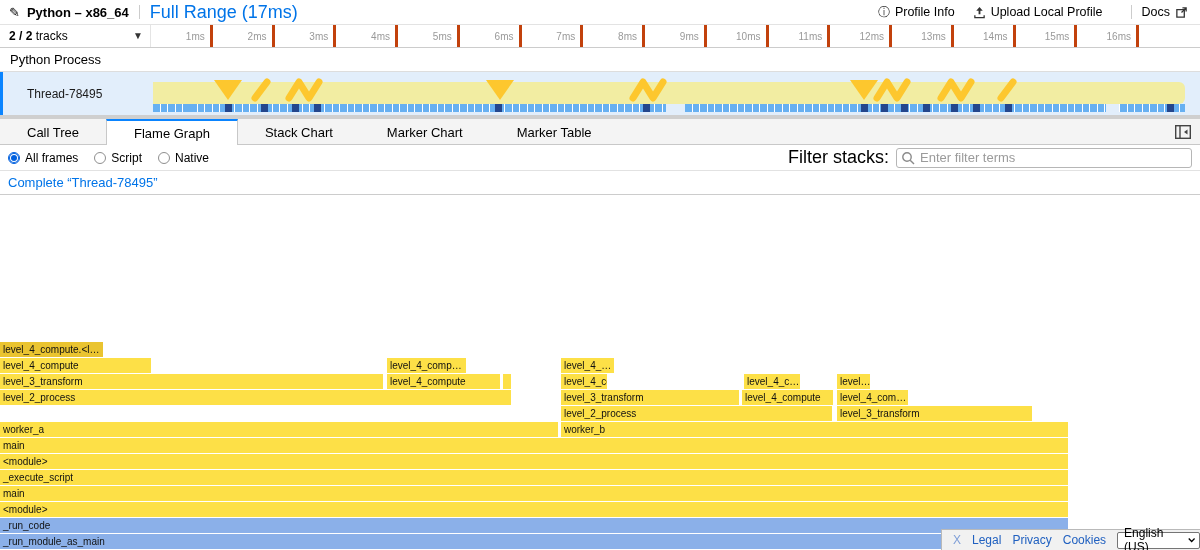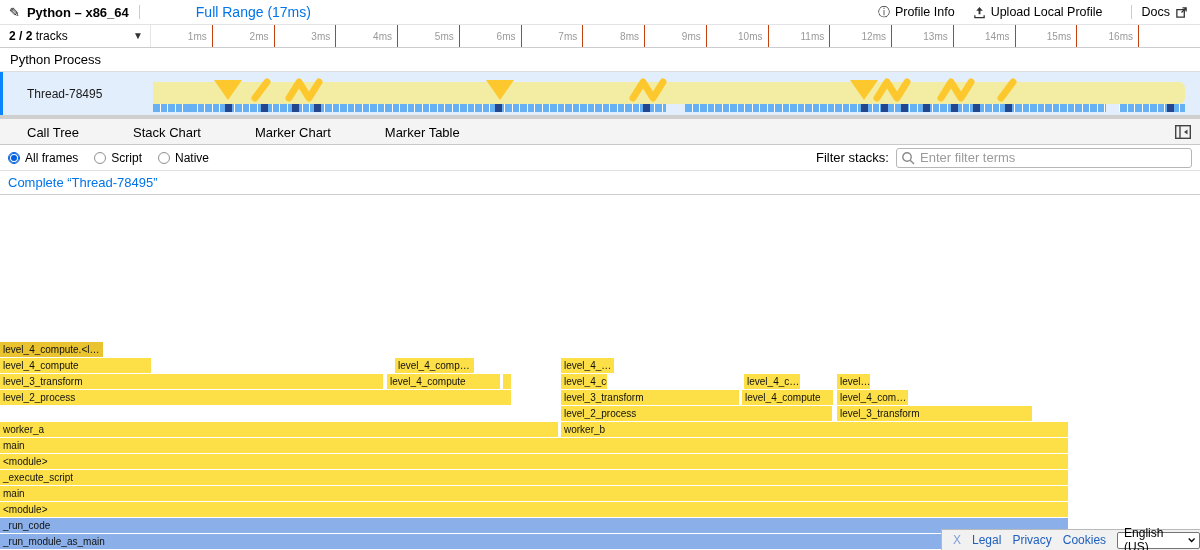--- a/index.html
+++ b/index.html
@@ -7,34 +7,34 @@
     font-family:"Liberation Sans", sans-serif; background:#fff; color:#000; }
   .abs { position:absolute; }
   #app { position:relative; width:1200px; height:550px; }
 
   
   #header { left:0; top:0; width:1200px; height:25px; background:#fff;
     border-bottom:1px solid #e3e3e3; display:flex; align-items:center; }
   .pencil { font-size:13px; margin:0 7px 0 9px; }
   .app-title { font-weight:bold; font-size:13px; }
   .vdiv { width:1px; height:14px; background:#ccc; margin:0 10px; }
-  .hlink { color:#0074e8; font-size:14px; cursor:pointer;margin-left:46px; }
+  .hlink { color:#0074e8; font-size:18px; cursor:pointer; }
   #header-right { margin-left:auto; display:flex; align-items:center; font-size:12.5px; }
   .hbtn { display:flex; align-items:center; gap:5px; margin-right:18px; cursor:pointer; }
   .hicon { width:13px; height:13px; display:inline-block; }
 
   
   #ruler-row { left:0; top:25px; width:1200px; height:23px; background:#fff;
     border-bottom:1px solid #ccc; display:flex; }
   #tracks-header { width:150px; height:100%; display:flex; align-items:center;
     font-size:12px; padding-left:9px; position:relative; }
   #tracks-caret { position:absolute; right:7px; top:5px; font-size:10px; color:#333; cursor:pointer; }
   #ruler { flex:1; display:flex; border-left:1px solid #e4e4e4; }
   .tick { width:61.76px; font-size:10px; color:#999; text-align:right;
-    padding:6px 5px 0 0; border-right:1px solid #c2410c; }
+    padding:6px 5px 0 0; border-right:3px solid #c2410c; }
 
   
   #process-row { left:0; top:48px; width:1200px; height:24px; background:#fff;
     border-bottom:1px solid #ddd; display:flex; align-items:center;
     font-size:13px; padding-left:10px; cursor:default; }
   #thread-row { left:0; top:72px; width:1200px; height:43px; background:#e2eefb;
     border-left:3px solid #0a84ff; }
   #thread-label { position:absolute; left:24px; top:15px; font-size:12px; color:#1a1a1a; }
   #track-band { position:absolute; left:150px; top:10px; width:1032px; height:22px;
     background:#f2eda2; border-radius:0 6px 6px 0; }
@@ -61,21 +61,21 @@
     border-bottom:1px solid #e2e2e2; display:flex; align-items:center; padding:0 8px; }
   .radio-group { display:flex; align-items:center; gap:16px; }
   .radio-item { display:flex; align-items:center; gap:5px; font-size:12px; cursor:pointer; }
   .radio-circle { width:12px; height:12px; border-radius:50%; border:1px solid #8f8f8f;
     background:#fff; position:relative; }
   .radio-circle.sel { border:1px solid #0060df; }
   .radio-circle.sel::after { content:""; position:absolute; left:2px; top:2px;
     width:6px; height:6px; border-radius:50%; background:#0060df; }
   .radio-circle.sel { box-shadow:inset 0 0 0 1px #0060df; }
   #filter-wrap { margin-left:auto; display:flex; align-items:center; gap:7px; }
-  #filter-label { font-size:13px; }
+  #filter-label { font-size:18px; }
   #filter-box { position:relative; width:296px; height:20px; }
   #filter-input { width:100%; height:100%; border:1px solid #b6b6b6; border-radius:3px;
     padding:0 4px 0 23px; font-size:13px; font-family:"Liberation Sans",sans-serif; color:#1d4ed8; }
   #filter-input::placeholder { color:#9b9b9b; }
   #mag { position:absolute; left:5px; top:3px; width:14px; height:14px; }
 
   
   #crumb-row { left:0; top:171px; width:1200px; height:24px; background:#fff;
     border-bottom:1px solid #ccc; display:flex; align-items:center; padding-left:8px; }
   #crumb { font-size:13px; color:#0074e8; cursor:pointer; }
@@ -191,20 +191,21 @@
         <div class="navy-mark" style="left: 1014px;"></div>
         <div class="strip-gap" style="left: 513px; width: 19px;"></div>
         <div class="strip-gap" style="left: 953px; width: 13px;"></div>
       </div>
   </div>
 
   <div id="splitter" class="abs"></div>
 
   <div id="tabbar" class="abs">
     <div class="tab">Call Tree</div>
+      <div class="tab active">Flame Graph</div>
       <div class="tab">Stack Chart</div>
       <div class="tab">Marker Chart</div>
       <div class="tab">Marker Table</div>
       <svg id="sidebar-toggle" viewBox="0 0 16 14">
       <rect x="0.7" y="0.7" width="14.6" height="12.6" fill="none" stroke="#444" stroke-width="1.4"></rect>
       <line x1="5" y1="1" x2="5" y2="13" stroke="#444" stroke-width="1.4"></line>
       <path d="M12.5 4.5 L9 7 L12.5 9.5 Z" fill="#444"></path>
     </svg>
   </div>
 
@@ -235,21 +236,21 @@
     </div>
   </div>
 
   <div id="crumb-row" class="abs">
     <span id="crumb">Complete “Thread-78495”</span>
   </div>
 
   <div id="flame" class="abs">
       <div class="fbox k-selected" style="left: 0px; top: 147px; width: 103px;">level_4_compute.&lt;l…</div>
       <div class="fbox k-yellow" style="left: 0px; top: 163px; width: 151px;">level_4_compute</div>
-      <div class="fbox k-yellow" style="left: 395px; top: 163px; width: 79px;">level_4_comp…</div>
+      <div class="fbox k-yellow" style="left: 387px; top: 163px; width: 79px;">level_4_comp…</div>
       <div class="fbox k-yellow" style="left: 561px; top: 163px; width: 53px;">level_4_…</div>
       <div class="fbox k-yellow" style="left: 0px; top: 179px; width: 383px;">level_3_transform</div>
       <div class="fbox k-yellow" style="left: 387px; top: 179px; width: 113px;">level_4_compute</div>
       <div class="fbox k-yellow" style="left: 503px; top: 179px; width: 8px;"></div>
       <div class="fbox k-yellow" style="left: 561px; top: 179px; width: 46px;">level_4_co…</div>
       <div class="fbox k-yellow" style="left: 744px; top: 179px; width: 56px;">level_4_c…</div>
       <div class="fbox k-yellow" style="left: 837px; top: 179px; width: 33px;">level…</div>
       <div class="fbox k-yellow" style="left: 0px; top: 195px; width: 511px;">level_2_process</div>
       <div class="fbox k-yellow" style="left: 561px; top: 195px; width: 178px;">level_3_transform</div>
       <div class="fbox k-yellow" style="left: 742px; top: 195px; width: 91px;">level_4_compute</div>

